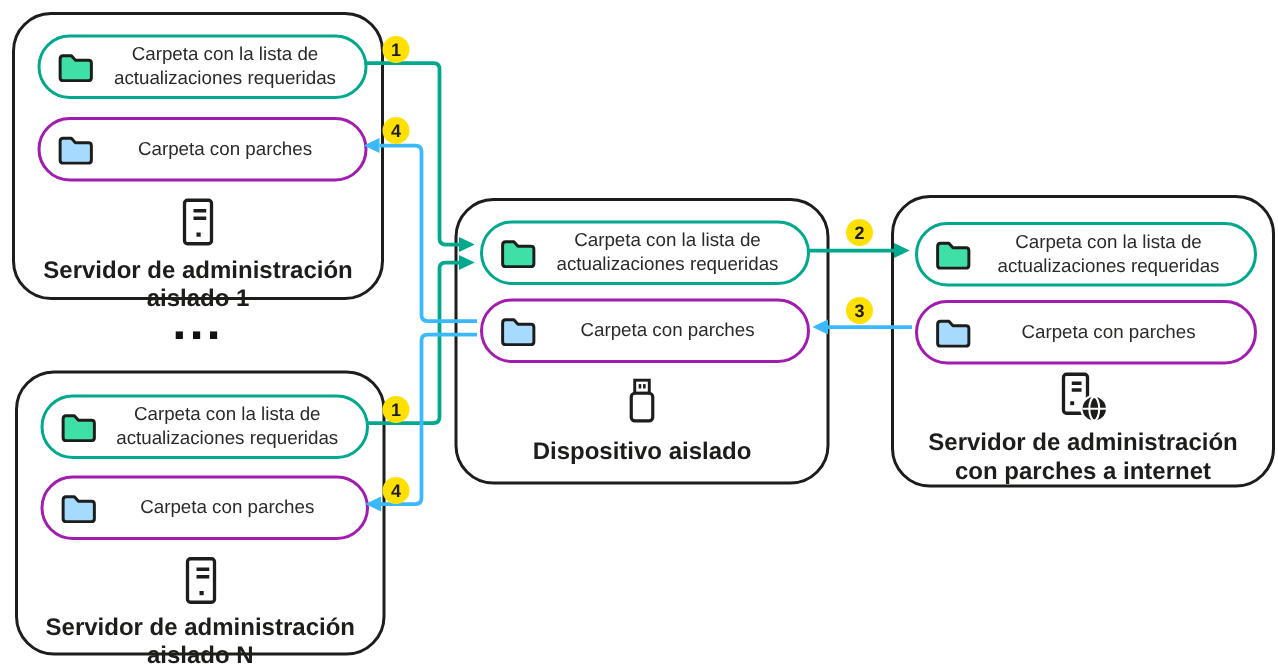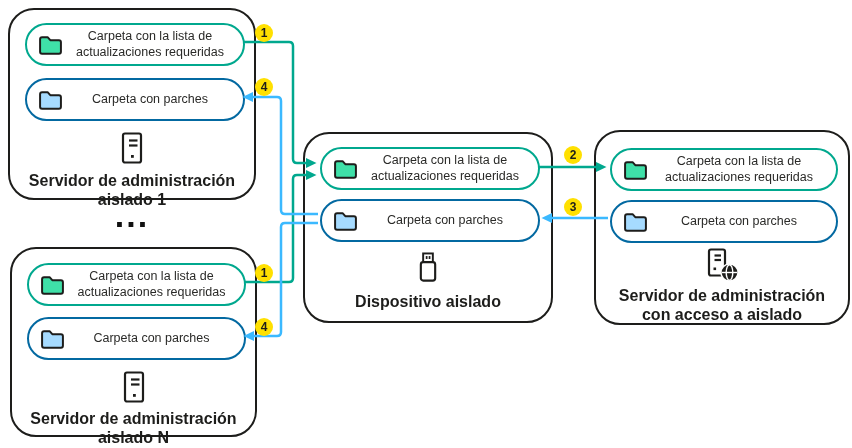--- a/index.html
+++ b/index.html
@@ -10,21 +10,21 @@
   .node-box{
     position:absolute;background:#fff;border:2.5px solid #1d1d1b;border-radius:26px;
     box-sizing:border-box;
   }
   .pill{
     position:absolute;height:43px;box-sizing:border-box;border-radius:22px;
     display:flex;align-items:center;background:#fff;
     padding:0 8px 0 10px;
   }
   .pill.green{border:2px solid #00A88E;}
-  .pill.blue{border:2px solid #0369a1;}
+  .pill.blue{border:2px solid #a21caf;}
   .ficon{flex:0 0 26px;display:flex;align-items:center;justify-content:center;}
   .ptext{
     flex:1;text-align:center;font-size:12.5px;line-height:1.22;color:#2a2a28;
     padding-left:2px;
   }
   .node-icon{position:absolute;display:flex;justify-content:center;width:100%;}
   .box-label{
     position:absolute;width:100%;text-align:center;font-weight:bold;
     font-size:16px;line-height:1.2;color:#1d1d1b;
   }
@@ -154,21 +154,21 @@
         <rect x="4" y="1.5" width="16" height="26" rx="2" fill="#fff" stroke="#1d1d1b" stroke-width="2.2"></rect>
         <line x1="9.5" y1="7.5" x2="16" y2="7.5" stroke="#1d1d1b" stroke-width="2.2"></line>
         <line x1="9.5" y1="12" x2="16" y2="12" stroke="#1d1d1b" stroke-width="2.2"></line>
         <rect x="8.5" y="19.5" width="2.6" height="2.6" fill="#1d1d1b"></rect>
         <circle cx="24.5" cy="24.5" r="9.3" fill="#fff"></circle>
         <circle cx="24.5" cy="24.5" r="7.8" fill="#1d1d1b"></circle>
         <ellipse cx="24.5" cy="24.5" rx="3.3" ry="7.8" fill="none" stroke="#fff" stroke-width="1.4"></ellipse>
         <line x1="16.7" y1="24.5" x2="32.3" y2="24.5" stroke="#fff" stroke-width="1.4"></line>
       </svg>
     </div>
-    <div class="box-label lbl2" style="top:154px;">Servidor de administración con acceso a aislado</div>
+    <div class="box-label lbl2" style="top:154px;">Servidor de administración con parches a internet</div>
   </div>
 
   <svg id="wires" width="852" height="448">
     <defs>
       <marker id="ag" markerUnits="userSpaceOnUse" markerWidth="11" markerHeight="11" refX="0" refY="5" orient="auto">
         <path d="M0,0 L10.5,5 L0,10 Z" fill="#00A88E"></path>
       </marker>
       <marker id="ab" markerUnits="userSpaceOnUse" markerWidth="11" markerHeight="11" refX="0" refY="5" orient="auto">
         <path d="M0,0 L10.5,5 L0,10 Z" fill="#3BB9FF"></path>
       </marker>

